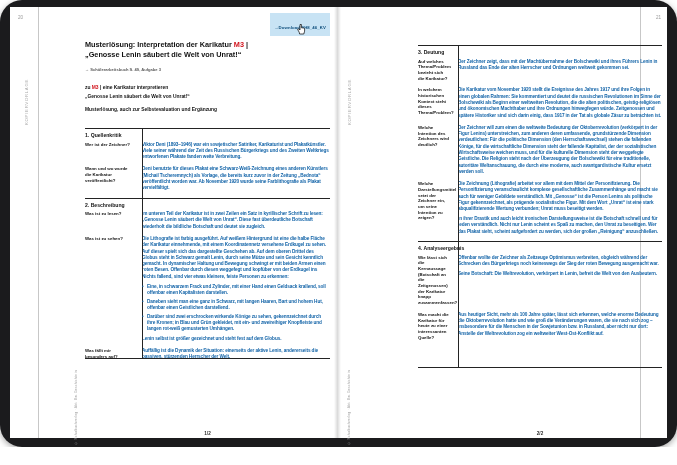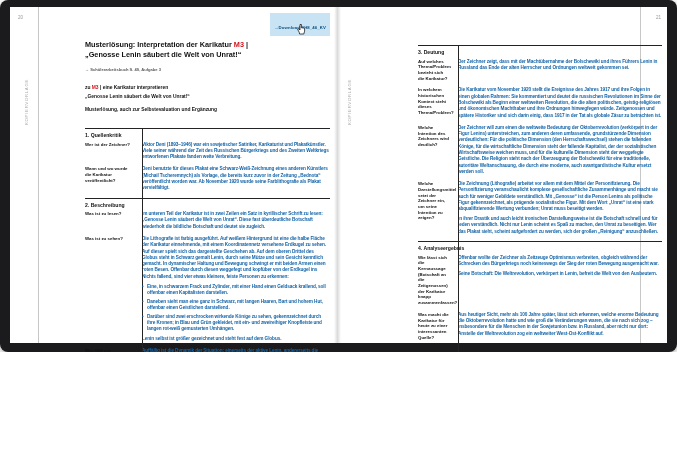--- a/index.html
+++ b/index.html
@@ -1,19 +1,19 @@
 <!DOCTYPE html>
 <html><head>
 <meta charset="utf-8">
 <style>
   html,body{margin:0;padding:0;background:#ffffff;}
   *{box-sizing:border-box;}
   .canvas{
-    position:relative;width:677px;height:352px;background:#1b1b1d;
-    border-radius:8px;overflow:hidden;font-family:"Liberation Sans","DejaVu Sans",sans-serif;
+    position:relative;width:677px;height:447px;background:#1b1b1d;
+    border-radius:22px;overflow:hidden;font-family:"Liberation Sans","DejaVu Sans",sans-serif;
     box-shadow:0 2px 6px rgba(0,0,0,.35);
   }
   .spread{position:absolute;left:10px;top:7px;right:10px;bottom:9px;background:#ffffff;}
   .rule{position:absolute;top:0;bottom:0;width:1px;background:#c7c7c7;}
   .rule-left{left:28px;}
   .rule-right{left:630px;}
   .fold{position:absolute;top:0;bottom:0;left:324px;width:7px;
     background:linear-gradient(90deg,rgba(0,0,0,0),rgba(0,0,0,.14),rgba(0,0,0,0));}
   .pageno{position:absolute;font-size:4.6px;color:#9a9a9a;}
   .pageno-l{left:8px;top:8px;}

